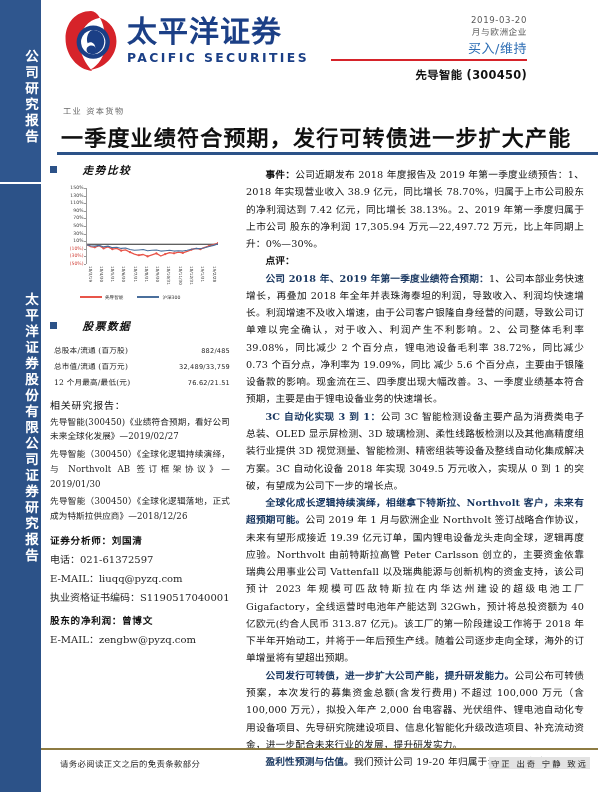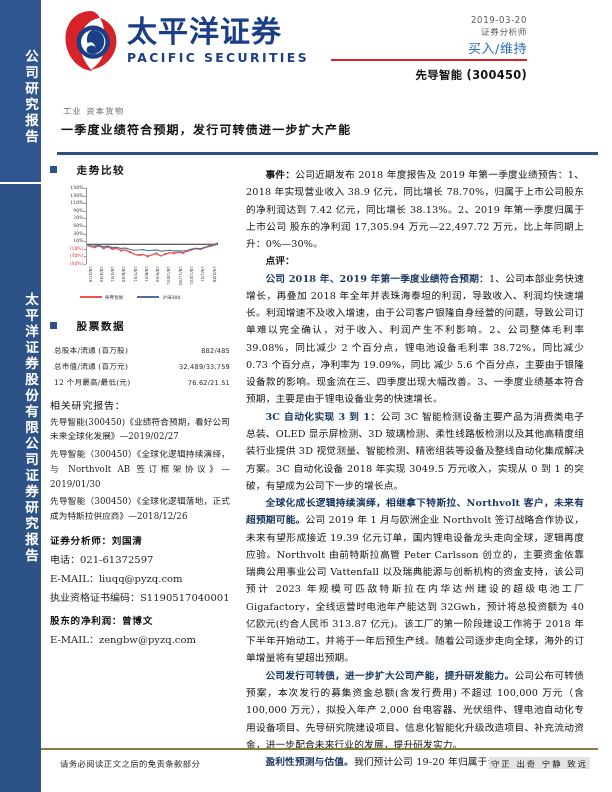--- a/index.html
+++ b/index.html
@@ -148,21 +148,21 @@
     color: #6b6b6b;
     letter-spacing: 1.4px;
     font-family: "DejaVu Serif", "Liberation Serif", serif;
   }
   .doc-title {
     position: absolute;
     left: 61px;
     top: 120px;
     width: 520px;
     font-family: "DejaVu Serif", "Liberation Serif", serif;
-    font-size: 12px;
+    font-size: 22px;
     font-weight: bold;
     color: #111111;
     letter-spacing: 1.2px;
     white-space: nowrap;
   }
   .title-rule {
     position: absolute;
     left: 57px;
     top: 152px;
     width: 541px;
@@ -182,26 +182,27 @@
     align-items: center;
     margin-bottom: 5px;
   }
   .sec-bullet {
     width: 6.5px;
     height: 6.5px;
     background: #2c5288;
     flex: none;
   }
   .sec-title {
-    margin-left: 20px;
+    margin-left: 26px;
     font-family: "DejaVu Serif", "Liberation Serif", serif;
     font-size: 10.6px;
     font-weight: bold;
     color: #111111;
     letter-spacing: 1.6px;
+    font-style: italic;
   }
 
   
   .chart-box {
     position: relative;
     width: 178px;
     height: 126px;
     margin-top: 4px;
     margin-left: 2px;
   }
@@ -395,21 +396,21 @@
       </svg>
     </div>
     <div class="logo-text">
       <div class="logo-cn">太平洋证券</div>
       <div class="logo-en">PACIFIC SECURITIES</div>
     </div>
   </div>
 
   <div class="hdr-right">
     <div class="hdr-date">2019-03-20</div>
-    <div class="hdr-kind">证券分析师</div>
+    <div class="hdr-kind">月与欧洲企业</div>
     <div class="hdr-rating">买入/维持</div>
     <div class="hdr-rule"></div>
     <div class="hdr-stock">先导智能 (300450)</div>
   </div>
 </div>
 
 <div class="sector">工业  资本货物</div>
 <div class="doc-title">一季度业绩符合预期，发行可转债进一步扩大产能</div>
 <div class="title-rule"></div>
 

